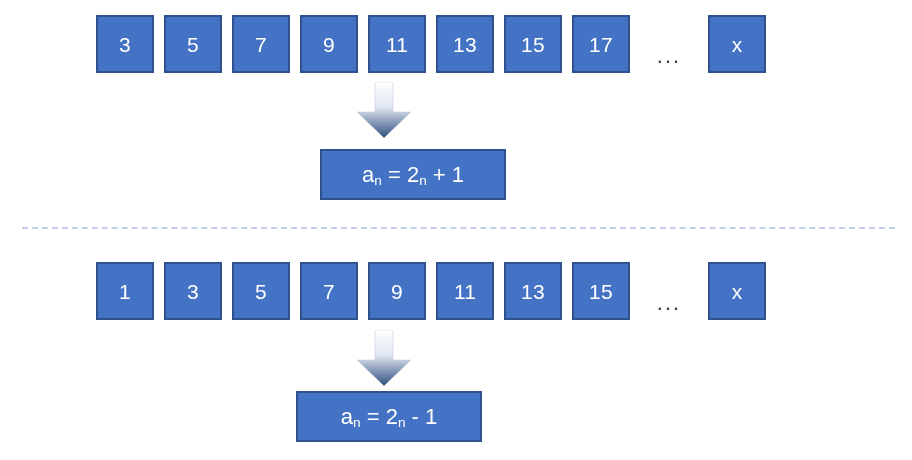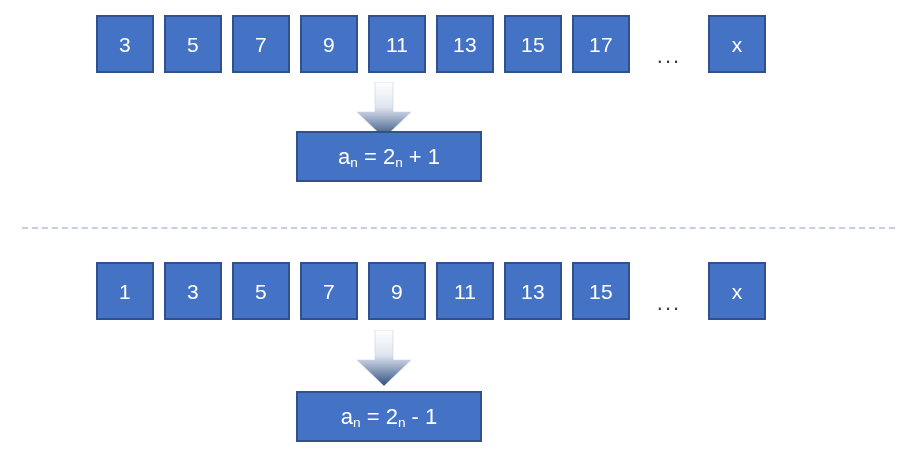--- a/index.html
+++ b/index.html
@@ -85,21 +85,21 @@
     background: #4472C4;
     border: 2px solid #2F528F;
     color: #ffffff;
     display: flex;
     align-items: center;
     justify-content: center;
     font-size: 22px;
     line-height: 1;
     white-space: pre;
   }
-  .formula-1 { top: 131px; }
+  .formula-1 { top: 149px; margin-left: 24px; }
   .formula-2 { top: 391px; text-align: center; }
   .formula-box sub {
     font-size: 0.62em;
     vertical-align: baseline;
     position: relative;
     top: 0.22em;
   }
 
   
   .divider {

